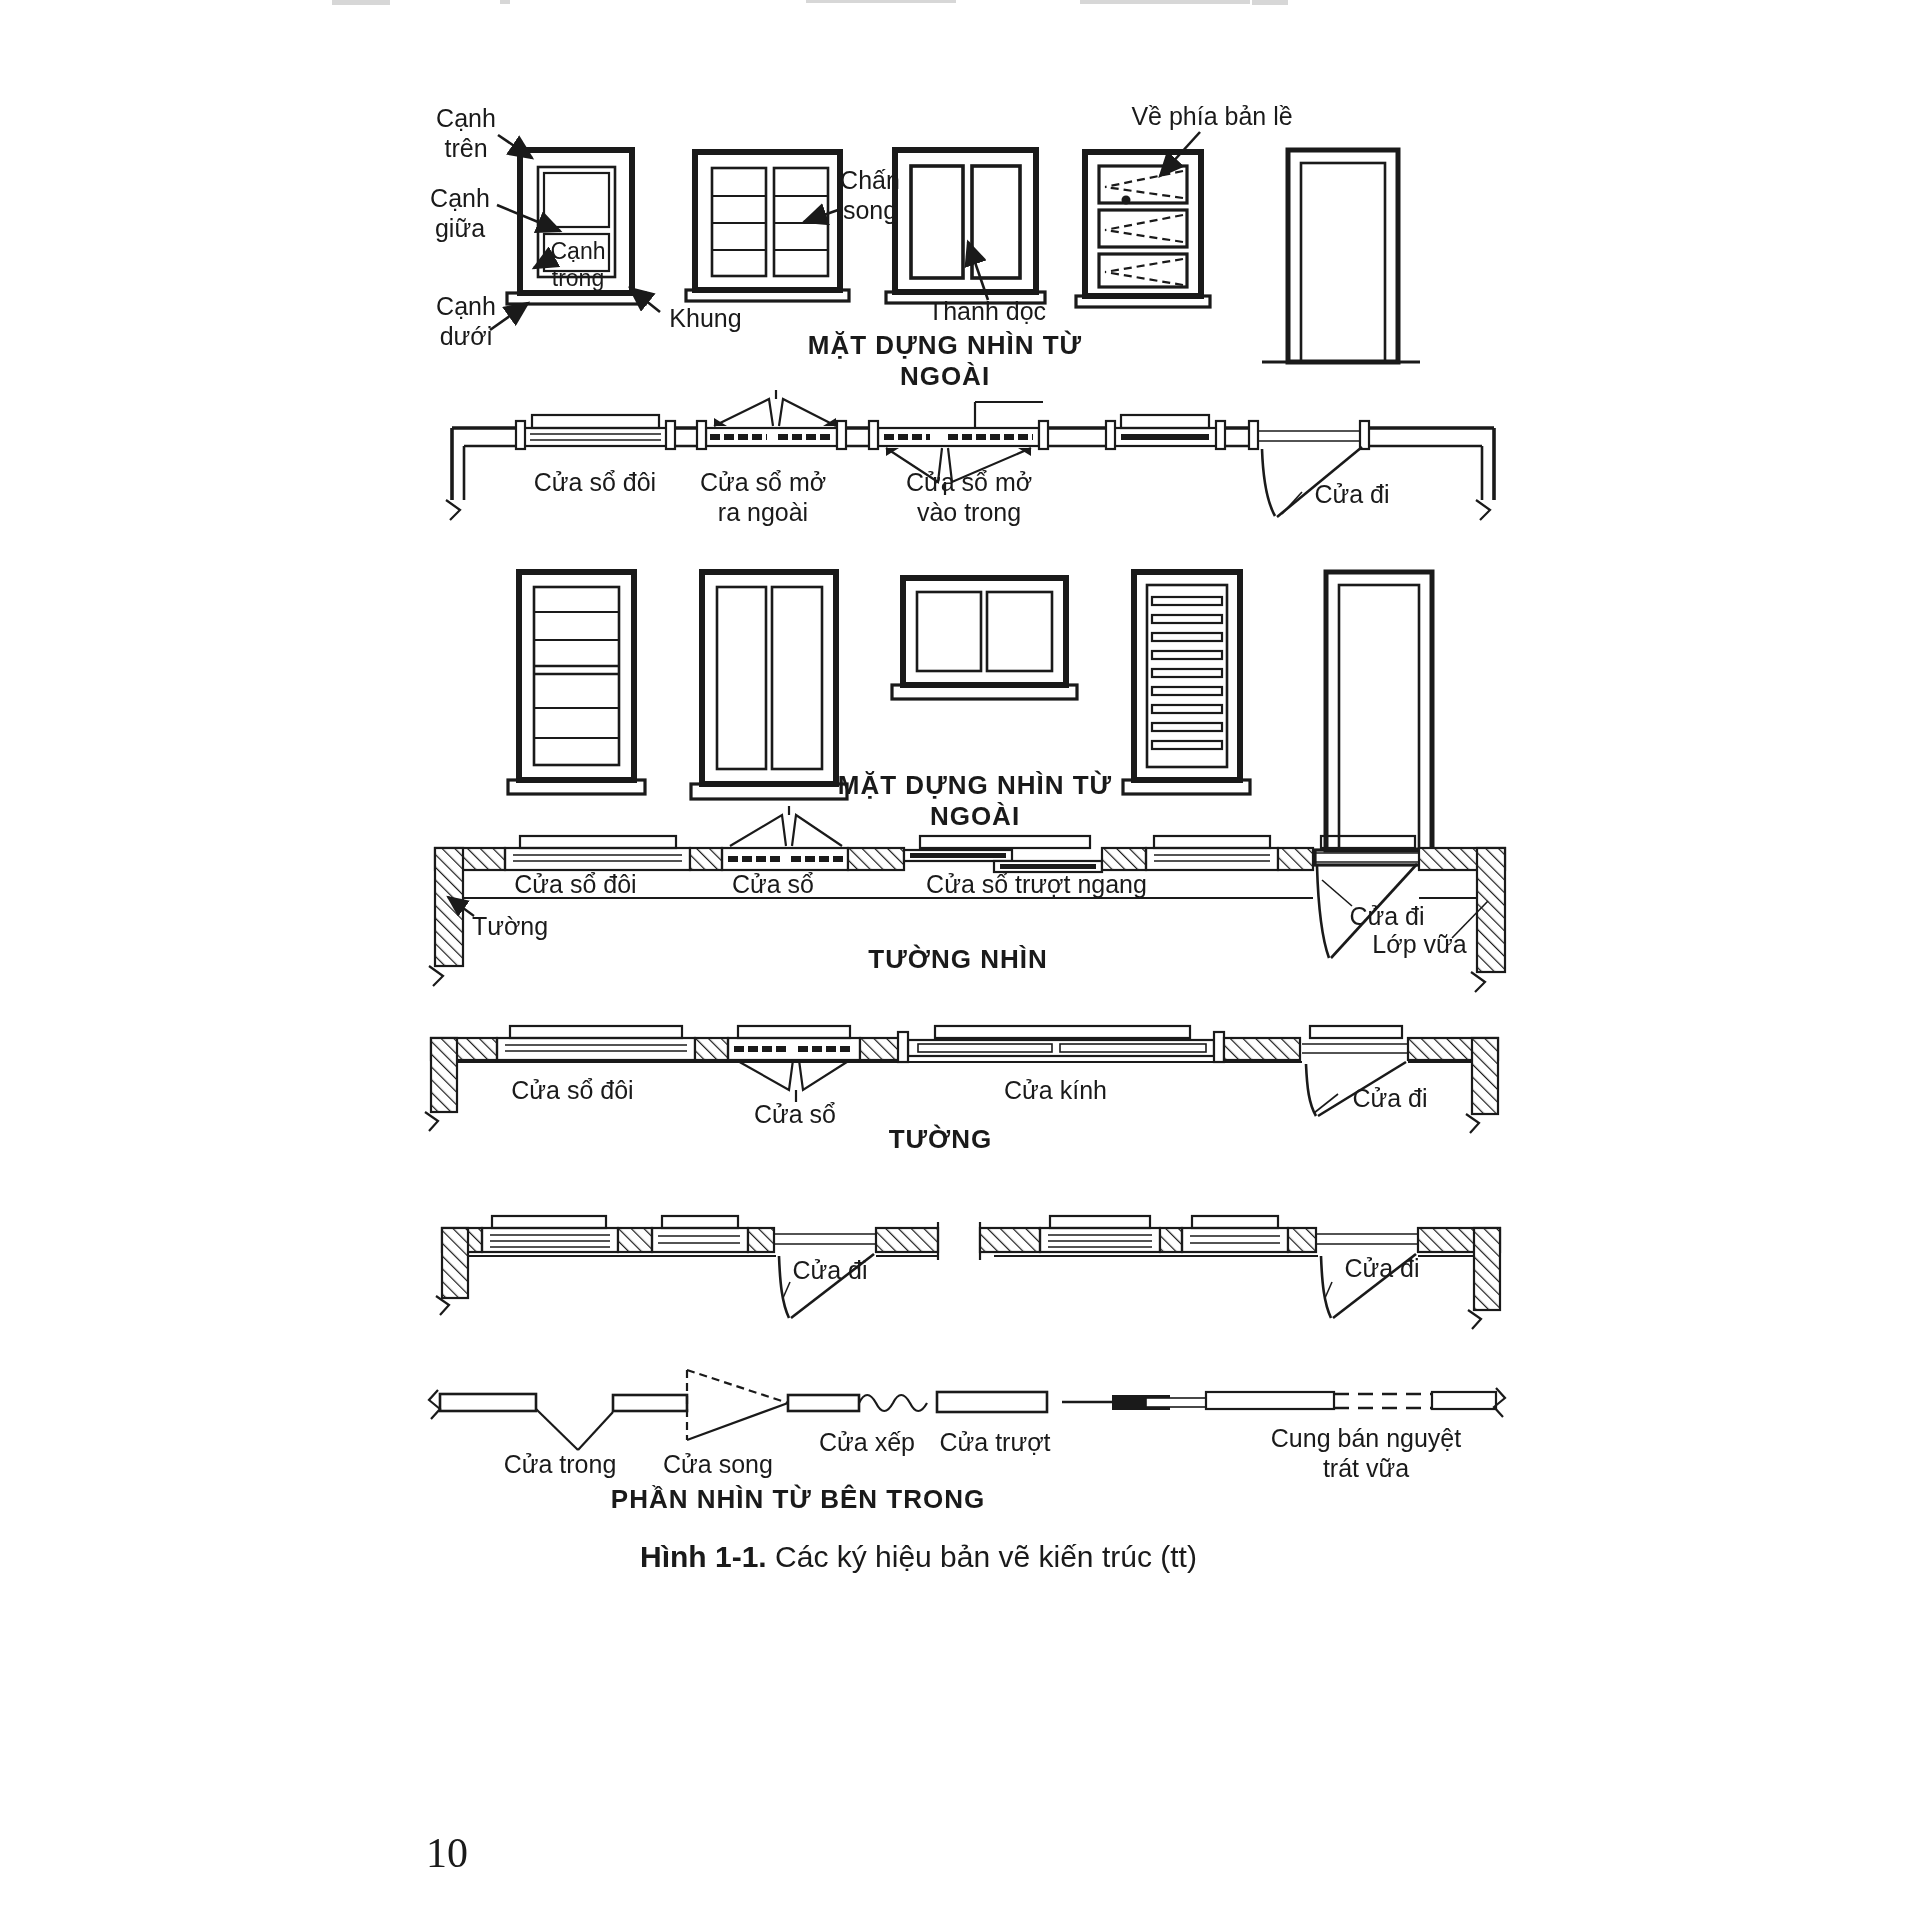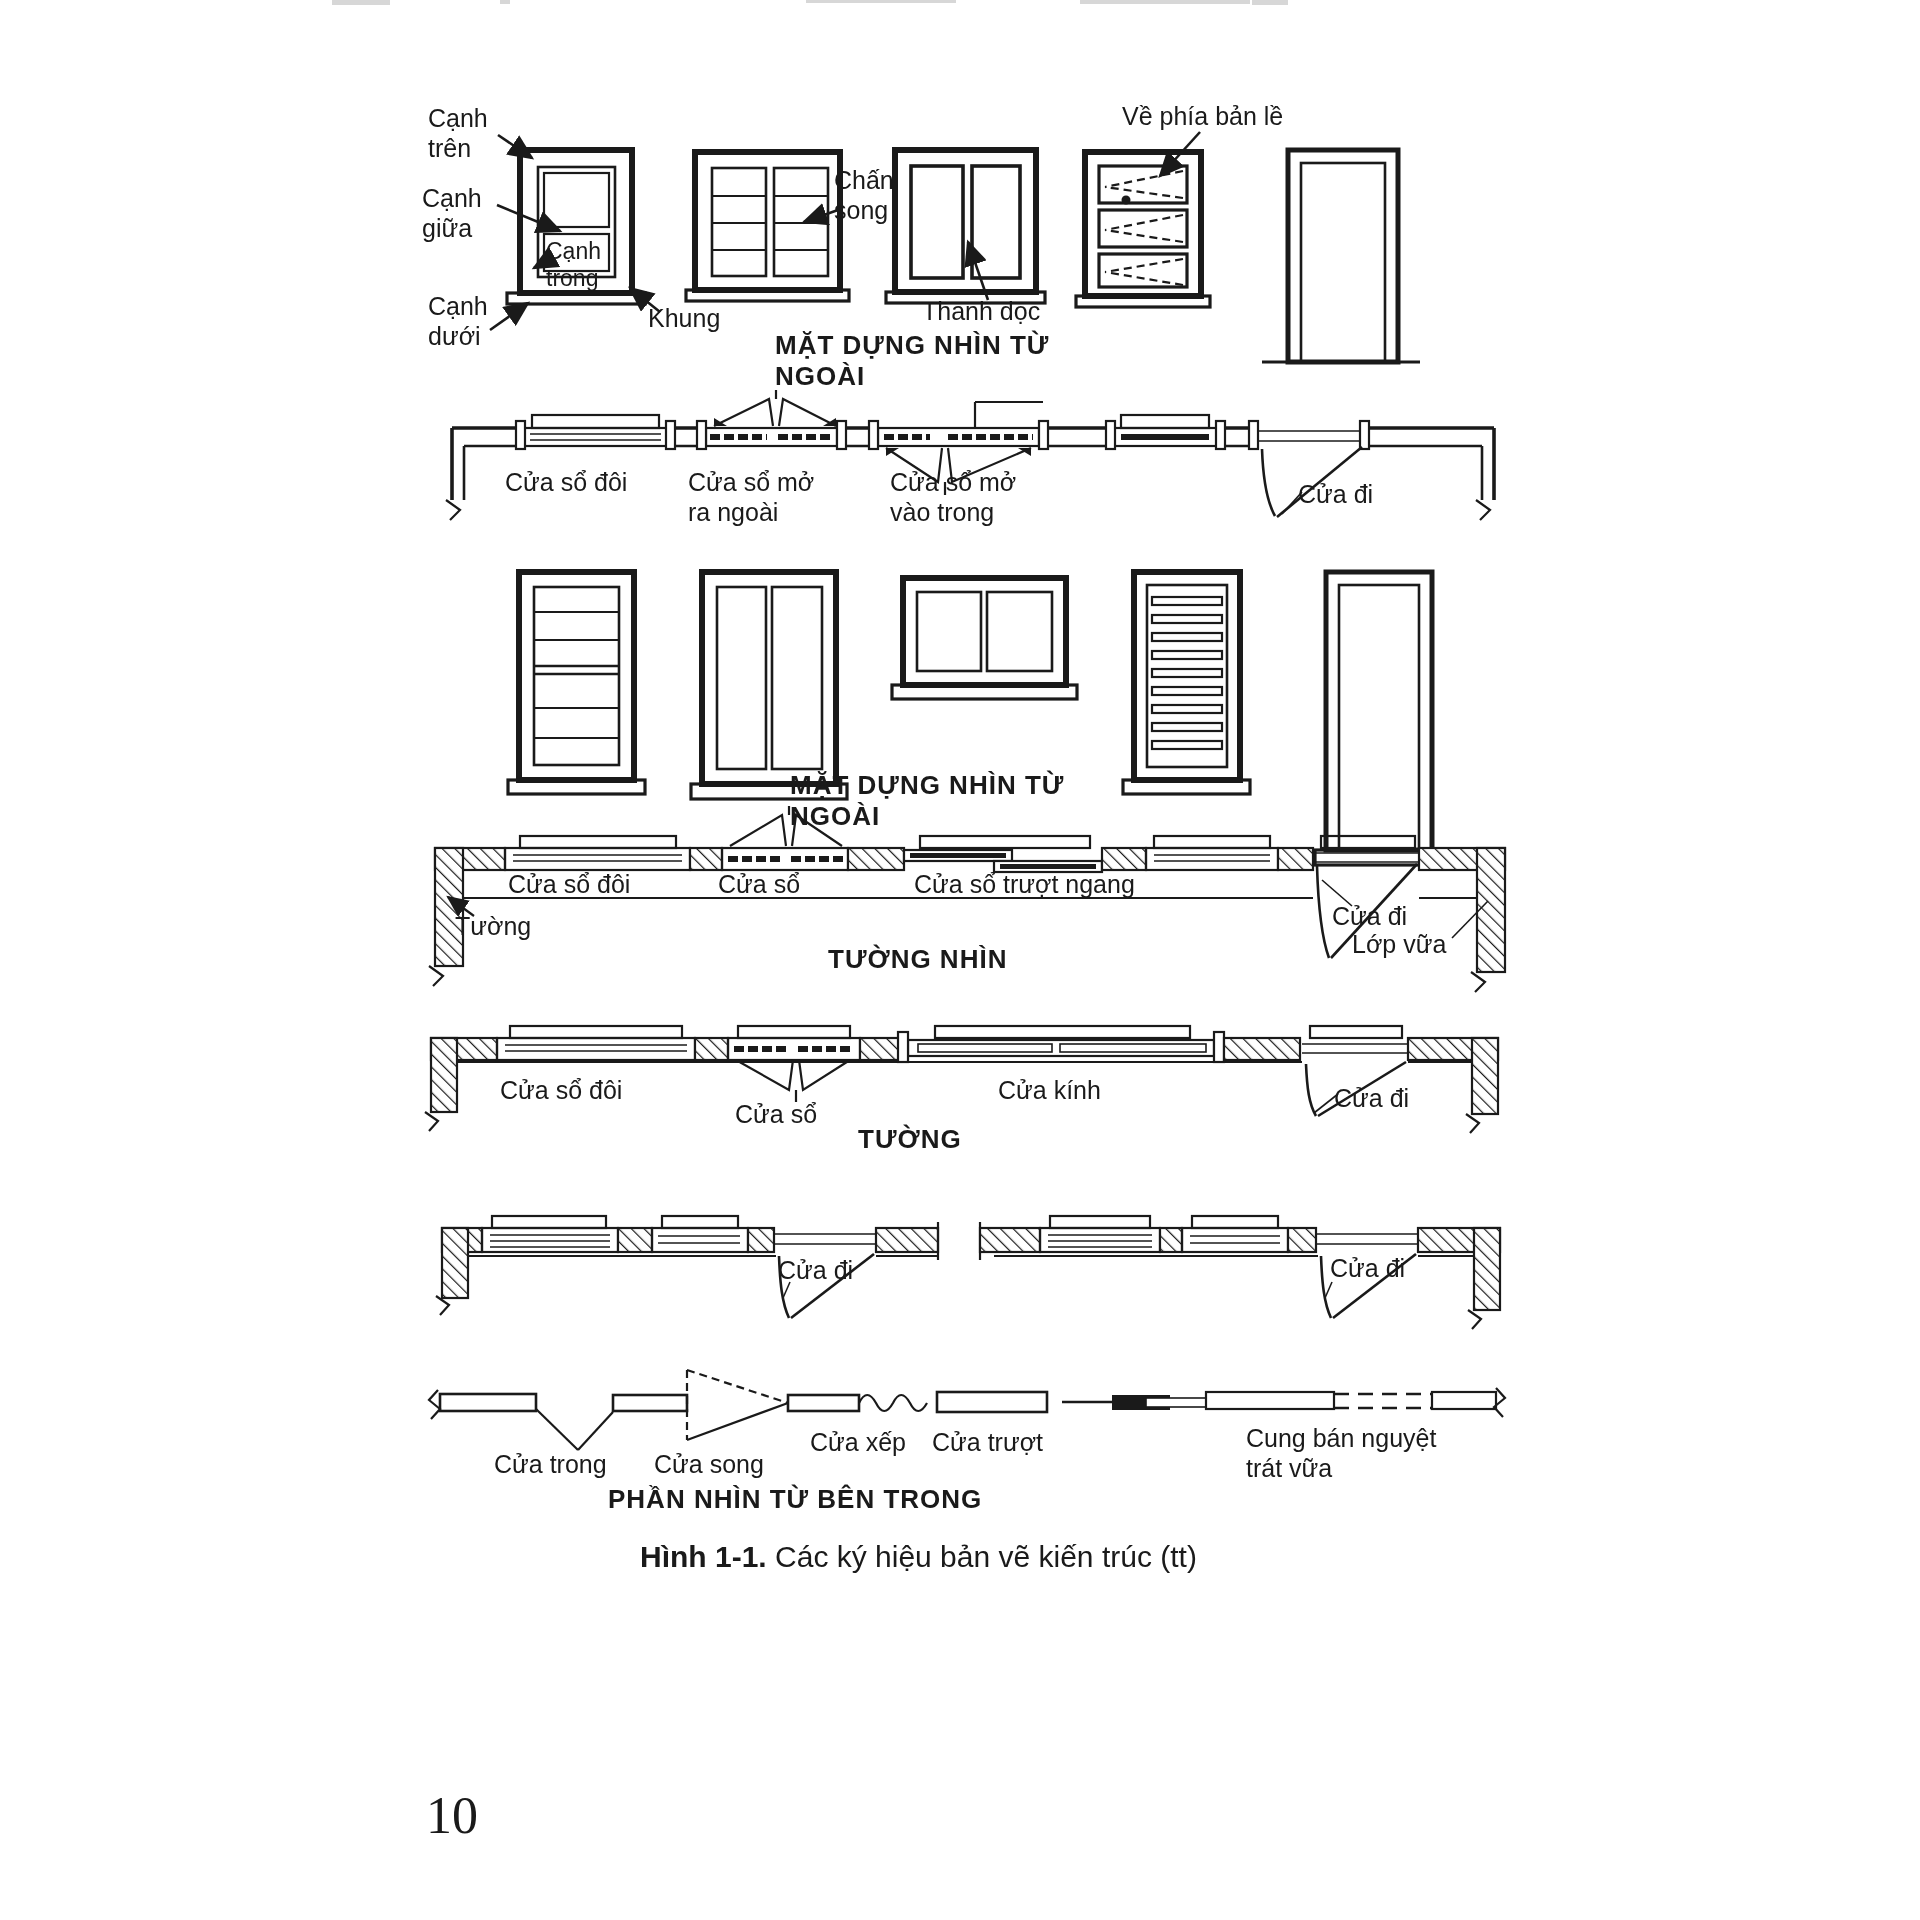--- a/index.html
+++ b/index.html
@@ -1,24 +1,24 @@
 <!DOCTYPE html>
 <html><head>
 <meta charset="utf-8">
 <style>
   html,body{margin:0;padding:0;background:#e8e8e8;}
   .page{position:relative;width:1920px;height:1920px;background:#ffffff;overflow:hidden;
         font-family:"Liberation Sans","DejaVu Sans",sans-serif;color:#1a1a1a;}
   svg.art{position:absolute;left:0;top:0;}
-  .lbl{position:absolute;font-size:25px;line-height:1.18;white-space:pre-line;}
+  .lbl{position:absolute;font-size:25px;line-height:1.18;text-align:center;white-space:pre-line;}
   .sm{font-size:23px;}
   .ttl{font-weight:bold;font-size:26px;letter-spacing:1px;}
   .cap{position:absolute;font-size:30px;text-align:left;}
   .cap b{font-weight:bold;}
-  .pgnum{position:absolute;font-family:"Liberation Serif","DejaVu Serif",serif;font-size:52px;}
+  .pgnum{position:absolute;font-family:"Liberation Serif","DejaVu Serif",serif;font-size:42px;margin-top:43px;}
   
   .k{stroke:#1a1a1a;fill:none;}
   .w15{stroke-width:1.6;}.w2{stroke-width:2.2;}.w25{stroke-width:2.6;}
   .w3{stroke-width:3.2;}.w35{stroke-width:3.6;}.w5{stroke-width:5;}.w6{stroke-width:6;}
   .fl{fill:#1a1a1a;stroke:none;}
   .wh{fill:#ffffff;}
   .dsh{stroke-dasharray:8 5;}
   .dshL{stroke-dasharray:15 9;}
   .bnd{stroke:#1a1a1a;stroke-width:6;stroke-dasharray:10 4;fill:none;}
   .hat{fill:url(#hatch);stroke:#1a1a1a;stroke-width:2.2;}

